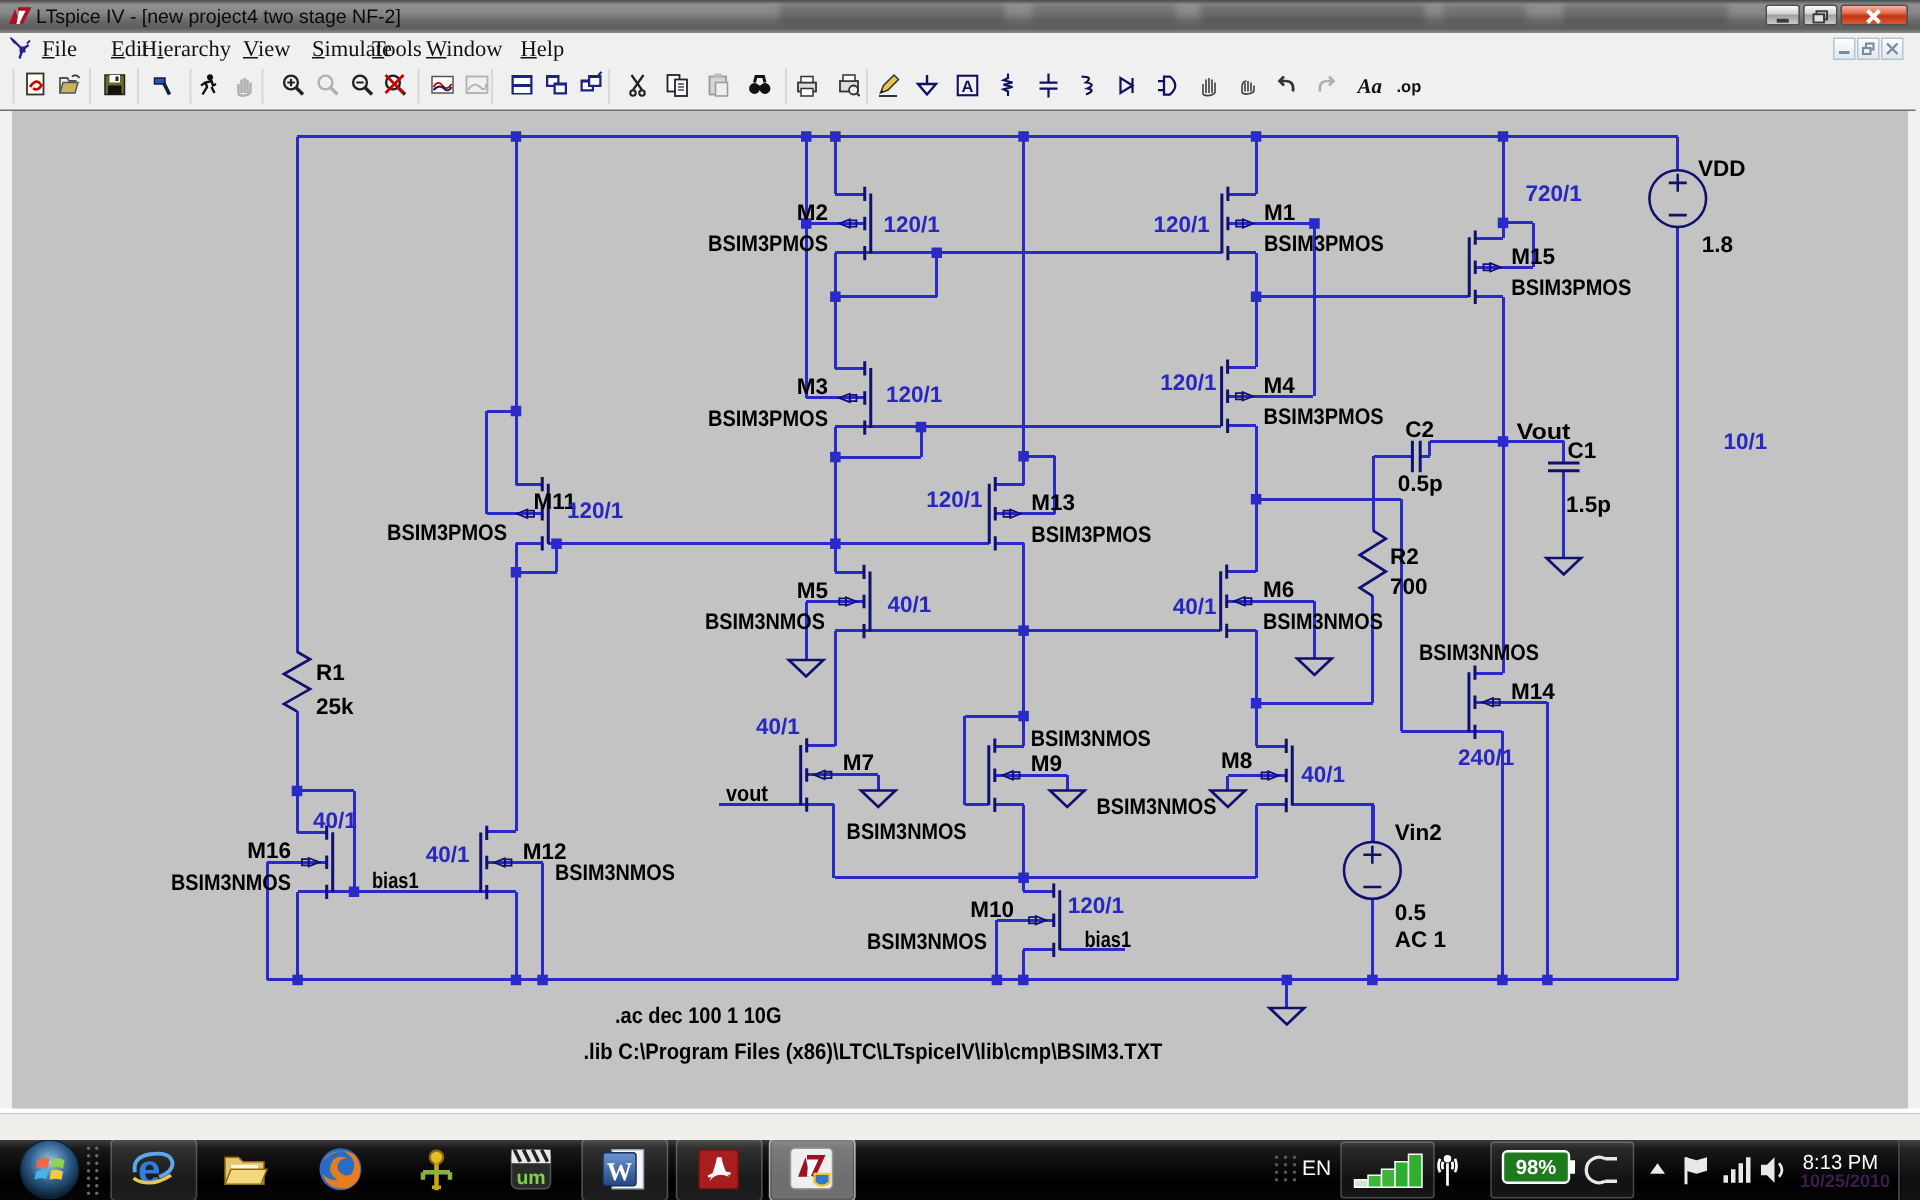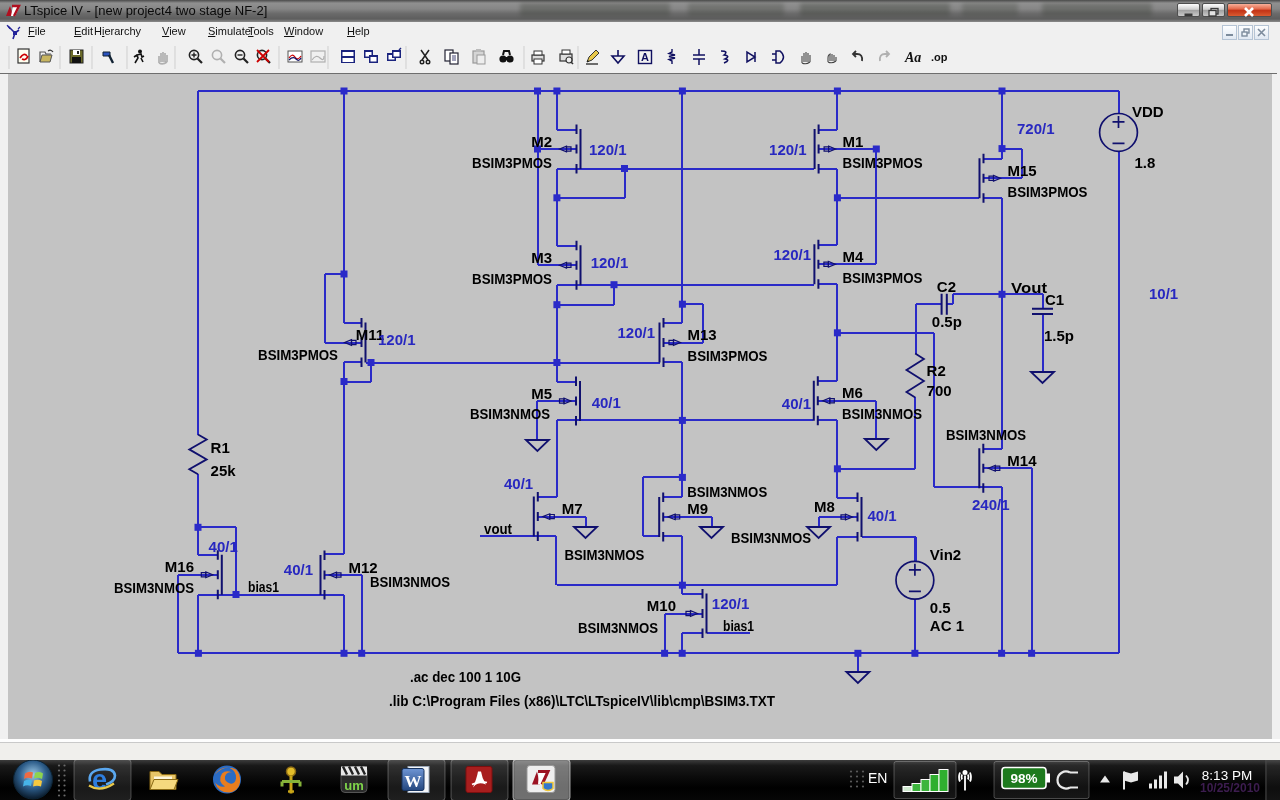--- a/index.html
+++ b/index.html
@@ -7,21 +7,21 @@
 #screen{position:relative;width:1280px;height:800px;background:#f0f0f0;}
 
 #titlebar{position:absolute;left:0;top:0;width:1280px;height:22px;background:linear-gradient(180deg,#4a4a4a 0%,#909090 14%,#868686 40%,#6a6a6a 62%,#5e5e5e 86%,#8a8a8a 100%);overflow:hidden;}
 #titlebar .smudge{position:absolute;top:3px;height:13px;background:#33382f;filter:blur(2px);border-radius:2px;}
 #titletext{position:absolute;left:24px;top:3px;font-size:13px;color:#0a0a0a;white-space:nowrap;}
 .winbtn{position:absolute;top:3px;height:14px;border:1px solid #4e4e4e;border-radius:2px;box-sizing:border-box;}
 #btnmin{left:1177px;width:23px;background:linear-gradient(180deg,#fdfdfd,#cfcfcf 45%,#9f9f9f 50%,#c9c9c9);}
 #btnres{left:1202px;width:23px;background:linear-gradient(180deg,#fdfdfd,#cfcfcf 45%,#9f9f9f 50%,#c9c9c9);}
 #btncls{left:1227px;width:45px;background:linear-gradient(180deg,#f7b09a 0%,#e36b4e 40%,#c33315 55%,#d95b31 100%);}
 
-#menubar{position:absolute;left:0;top:22px;width:1144px;height:21px;background:#f0f0f0;font-size:11px;color:#111;}
+#menubar{position:absolute;left:0;top:22px;width:1144px;height:21px;background:#f0f0f0;font-size:15px;color:#111;font-family:Liberation Serif, serif;}
 #menubar span.mi{position:absolute;top:3px;}
 #menubar u{text-decoration:underline;}
 .mdibtn{position:absolute;top:3px;width:15px;height:15px;border:1px solid #b5c4d5;background:linear-gradient(180deg,#fdfeff,#e0e8f2);box-sizing:border-box;color:#6d7c8d;}
 
 #toolbar{position:absolute;left:0;top:43px;width:1280px;height:29px;background:#f0f0f0;}
 #toolbar svg{position:absolute;left:0;top:0;}
 
 #clientborder{position:absolute;left:0;top:72px;width:1280px;height:670px;background:#f0f0f0;}
 #topedge{position:absolute;left:0;top:73px;width:1277px;height:1px;background:#6e6e6e;}
 #whitestrip{position:absolute;left:0;top:739px;width:1280px;height:3px;background:#fdfdfd;border-bottom:1px solid #c9c9c9;}

